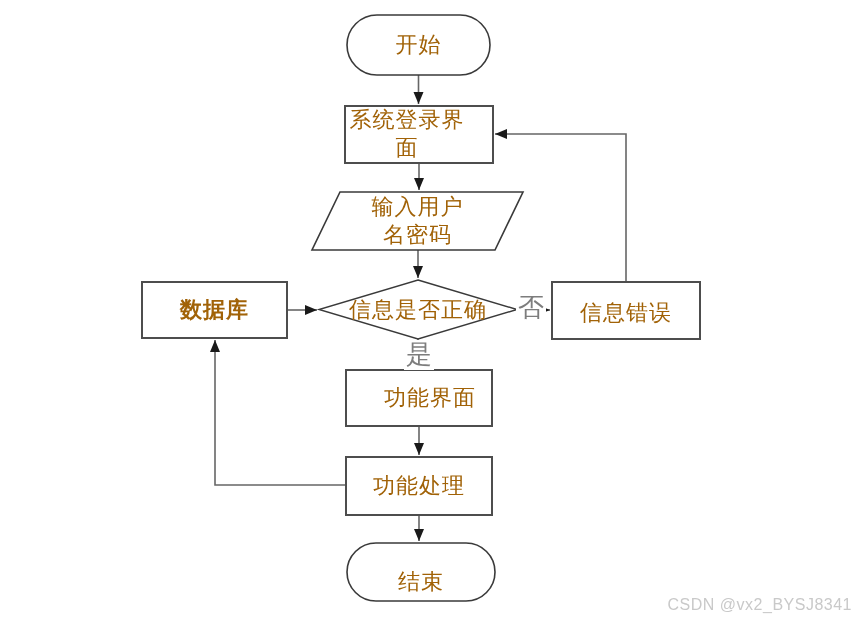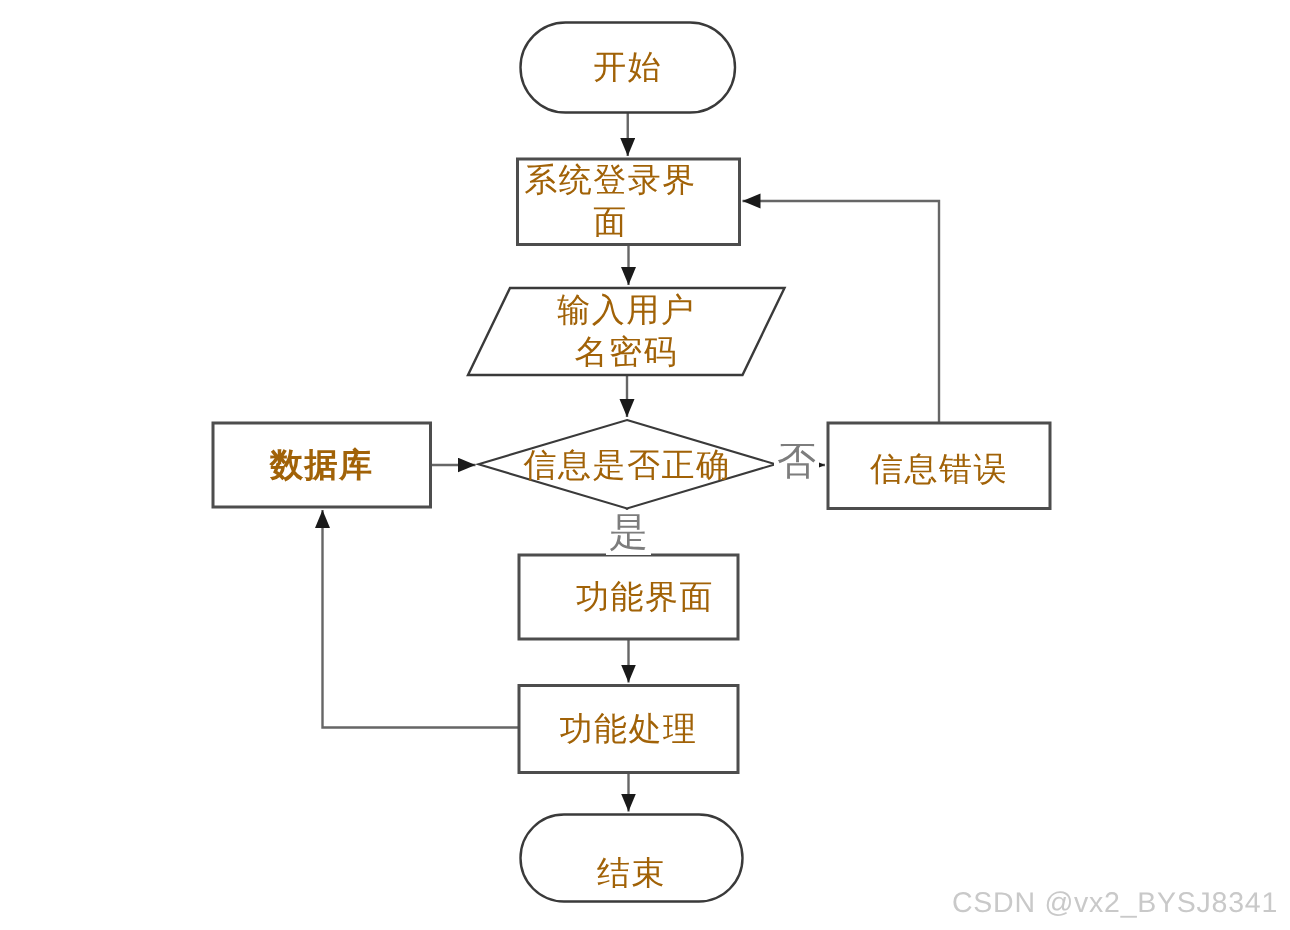--- a/index.html
+++ b/index.html
@@ -43,21 +43,21 @@
     color: #7d7d7d;
     background: #ffffff;
     font-size: 26px;
     line-height: 26px;
   }
   .watermark {
     position: absolute;
     right: 8px;
     bottom: 6px;
     font-family: "Liberation Sans", "DejaVu Sans", sans-serif;
-    font-size: 19px;
+    font-size: 16px;
     color: #c9c9c9;
     letter-spacing: 0.5px;
   }
 </style>
 </head>
 <body>
 
 <div class="canvas">
 
   <svg width="860" height="620" viewBox="0 0 860 620">

